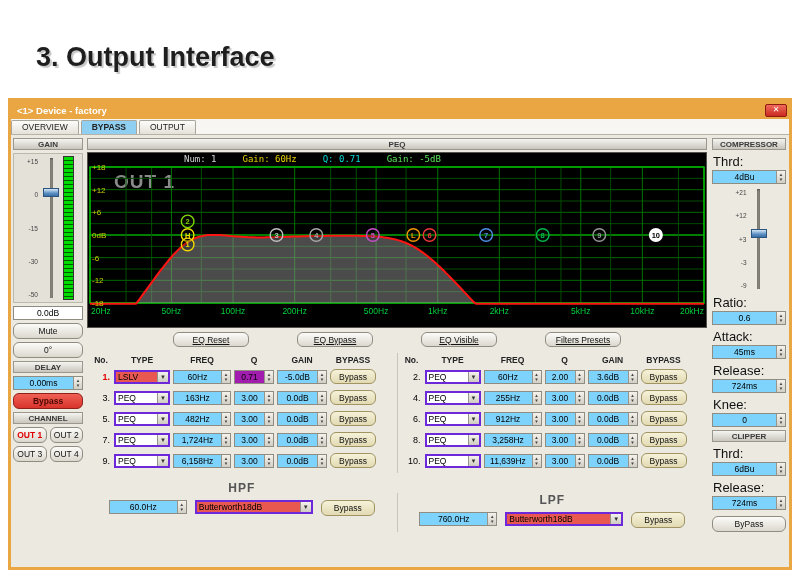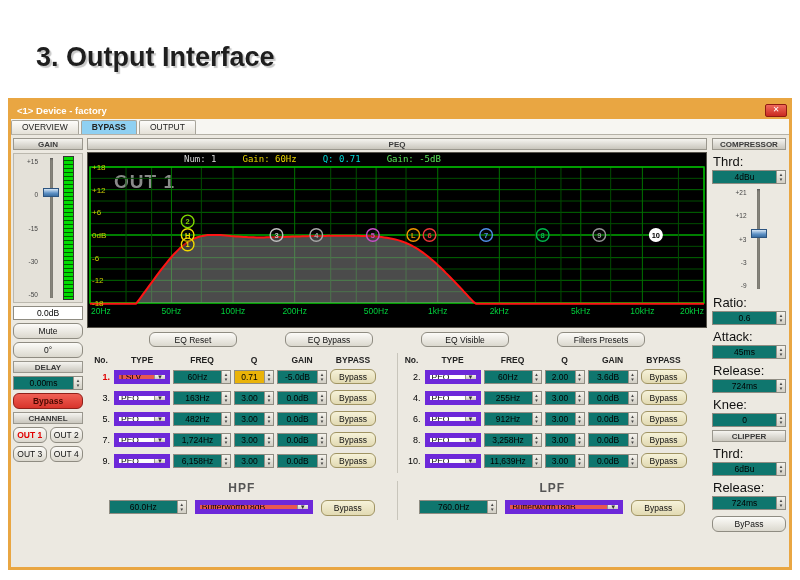--- a/index.html
+++ b/index.html
@@ -31,28 +31,28 @@
          background:linear-gradient(#F5F4F0,#C9C6BD); border:1px solid #9A978E; }
   .btn { height:16px; font-size:8.5px; display:flex; align-items:center; justify-content:center;
          background:linear-gradient(#FCFBF8,#DBD8CE); border:1px solid #8F8C82; border-radius:6px;
          color:#111; padding:0; width:100%; }
   .btn.tan { background:linear-gradient(#F6F2D9,#E2DAB3); border-color:#A09463; }
   .btn.redbtn { background:linear-gradient(#F06055,#D8342B); color:#4A0800; border-color:#8F201A; font-weight:bold; }
   .btn.out-active { color:#E00000; font-weight:bold; }
 
   .val { background:#FFF; border:1px solid #8F8C82; height:14px; font-size:8.5px;
          display:flex; align-items:center; justify-content:center; }
-  .spin { display:flex; background:#0f766e; border:1px solid #8F8C82; height:14px; width:100%; }
+  .spin { display:flex; background:#7dd3fc; border:1px solid #8F8C82; height:14px; width:100%; }
   .sp-t { flex:1; font-size:8.5px; display:flex; align-items:center; justify-content:center; white-space:nowrap; overflow:hidden; }
-  .spin.red { background:#eab308; }
+  .spin.red { background:#a21caf; }
   .ud { width:9px; display:flex; flex-direction:column; align-items:center; justify-content:center;
         background:linear-gradient(#F4F2EC,#D2CFC5); border-left:1px solid #97948A; color:#444; }
   .ud::before { content:"▲"; font-size:4.5px; line-height:5px; }
   .ud::after  { content:"▼"; font-size:4.5px; line-height:5px; }
-  .sel { display:flex; background:#FFF; border:5px solid #6d28d9; height:14px; width:100%;text-align:center; }
+  .sel { display:flex; background:#FFF; border:2px solid #6d28d9; height:14px; width:100%;text-align:center; }
   .sel-t { flex:1; font-size:8.5px; display:flex; align-items:center; padding-left:2px; white-space:nowrap; overflow:hidden; }
   .sel.red { background:#E85850; }
   .arr { width:11px; display:flex; align-items:center; justify-content:center;
          background:linear-gradient(#F4F2EC,#CECBC1); border-left:1px solid #97948A; font-size:6px; color:#333; }
   .lab { font-size:13px; color:#111; margin:4px 1px 1px; }
 
   .fader-panel { display:flex; height:150px; gap:3px; padding:2px 1px; background:#E4E1D9;
                  border:1px solid #BBB8AE; justify-content:center; }
   .scale, .vscale { display:flex; flex-direction:column; justify-content:space-between;
                     font-size:6.5px; color:#444; width:17px; text-align:right; padding:2px 1px; }
@@ -70,36 +70,36 @@
 
   .graph { position:relative; height:176px; background:#000; border:1px solid #55524A; overflow:hidden; margin-top:2px; }
   .graph svg { position:absolute; left:0; top:0; }
   .out-label { position:absolute; left:26px; top:18px; color:#8A8A8A; font-weight:bold;
                font-size:19px; letter-spacing:1px; }
   .info { position:absolute; left:96px; top:1px; display:flex; gap:26px;
           font-family:"DejaVu Sans Mono", monospace; font-size:9px; }
   .i-num{color:#D8D8D8} .i-freq{color:#E8D400} .i-q{color:#00D8D8} .i-gain{color:#5CE85C}
 
   .btnrow { display:flex; justify-content:center; gap:48px; margin:4px 0 6px; }
-  .btnrow .btn { width:88px; height:15px; }
+  .btnrow .btn { width:76px; height:15px;text-decoration:underline; }
 
   .tables { display:flex; margin-top:2px; }
   .thalf { flex:1; padding:0 4px; }
   .thalf + .thalf { border-left:1px solid #C8C5BB; }
   .erow, .thead { display:grid; grid-template-columns:20px 56px 58px 40px 50px 46px;
                   column-gap:3px; align-items:center; height:17px; margin-bottom:4px; }
   .thead { height:13px; margin-bottom:2px; }
   .thead span { font-size:8.5px; font-weight:bold; text-align:center; color:#222; }
   .c-no { font-size:9px; text-align:right; padding-right:1px; }
   .c-no.red { color:#E00000; font-weight:bold; }
   .erow .btn { height:15px; }
 
   .filters { display:flex; margin-top:8px; }
   .fhalf { flex:1; padding-bottom:4px; }
-  .fhalf + .fhalf { border-left:1px solid #C8C5BB; }
+  .fhalf + .fhalf { border-left:1px solid #C8C5BB;margin-top:12px; }
   .ftitle { text-align:center; font-size:12px; font-weight:bold; color:#555; letter-spacing:1px; }
   .frow { display:flex; justify-content:center; gap:8px; margin-top:5px; }
   .f-freq { width:78px; } .f-sel { width:118px; } .f-byp { width:54px; }
 </style>
 </head>
 <body>
 
 <div class="page">
   <h1 class="heading">3. Output Interface</h1>
 

